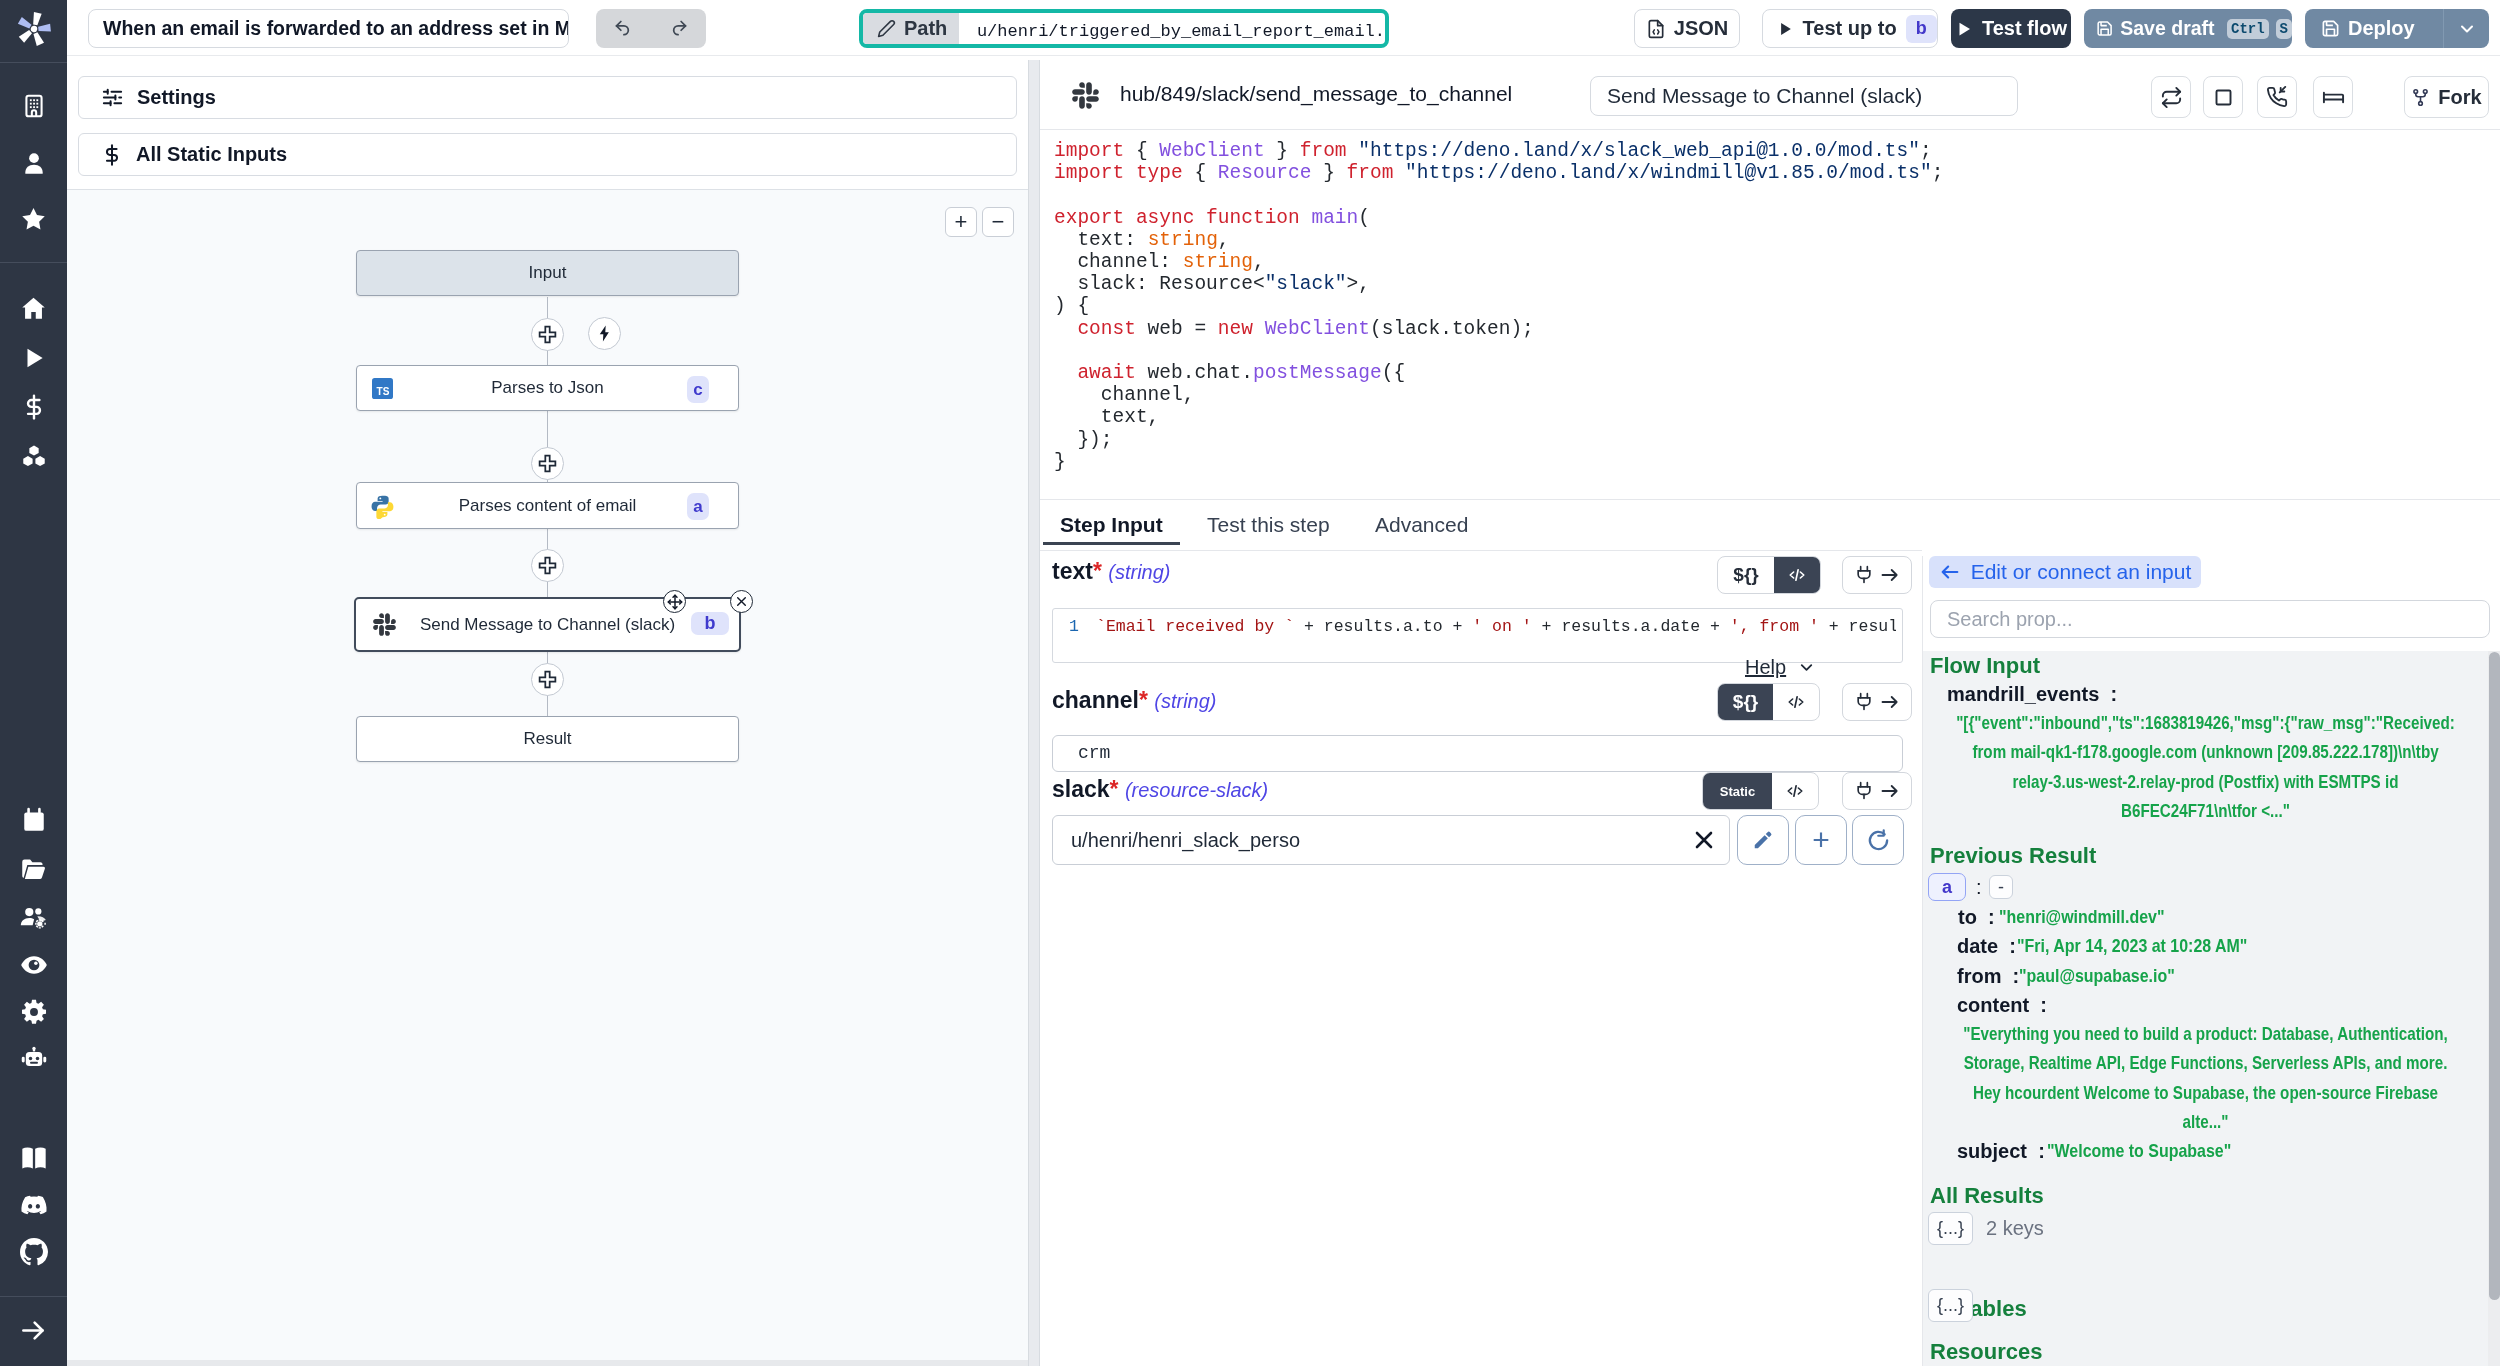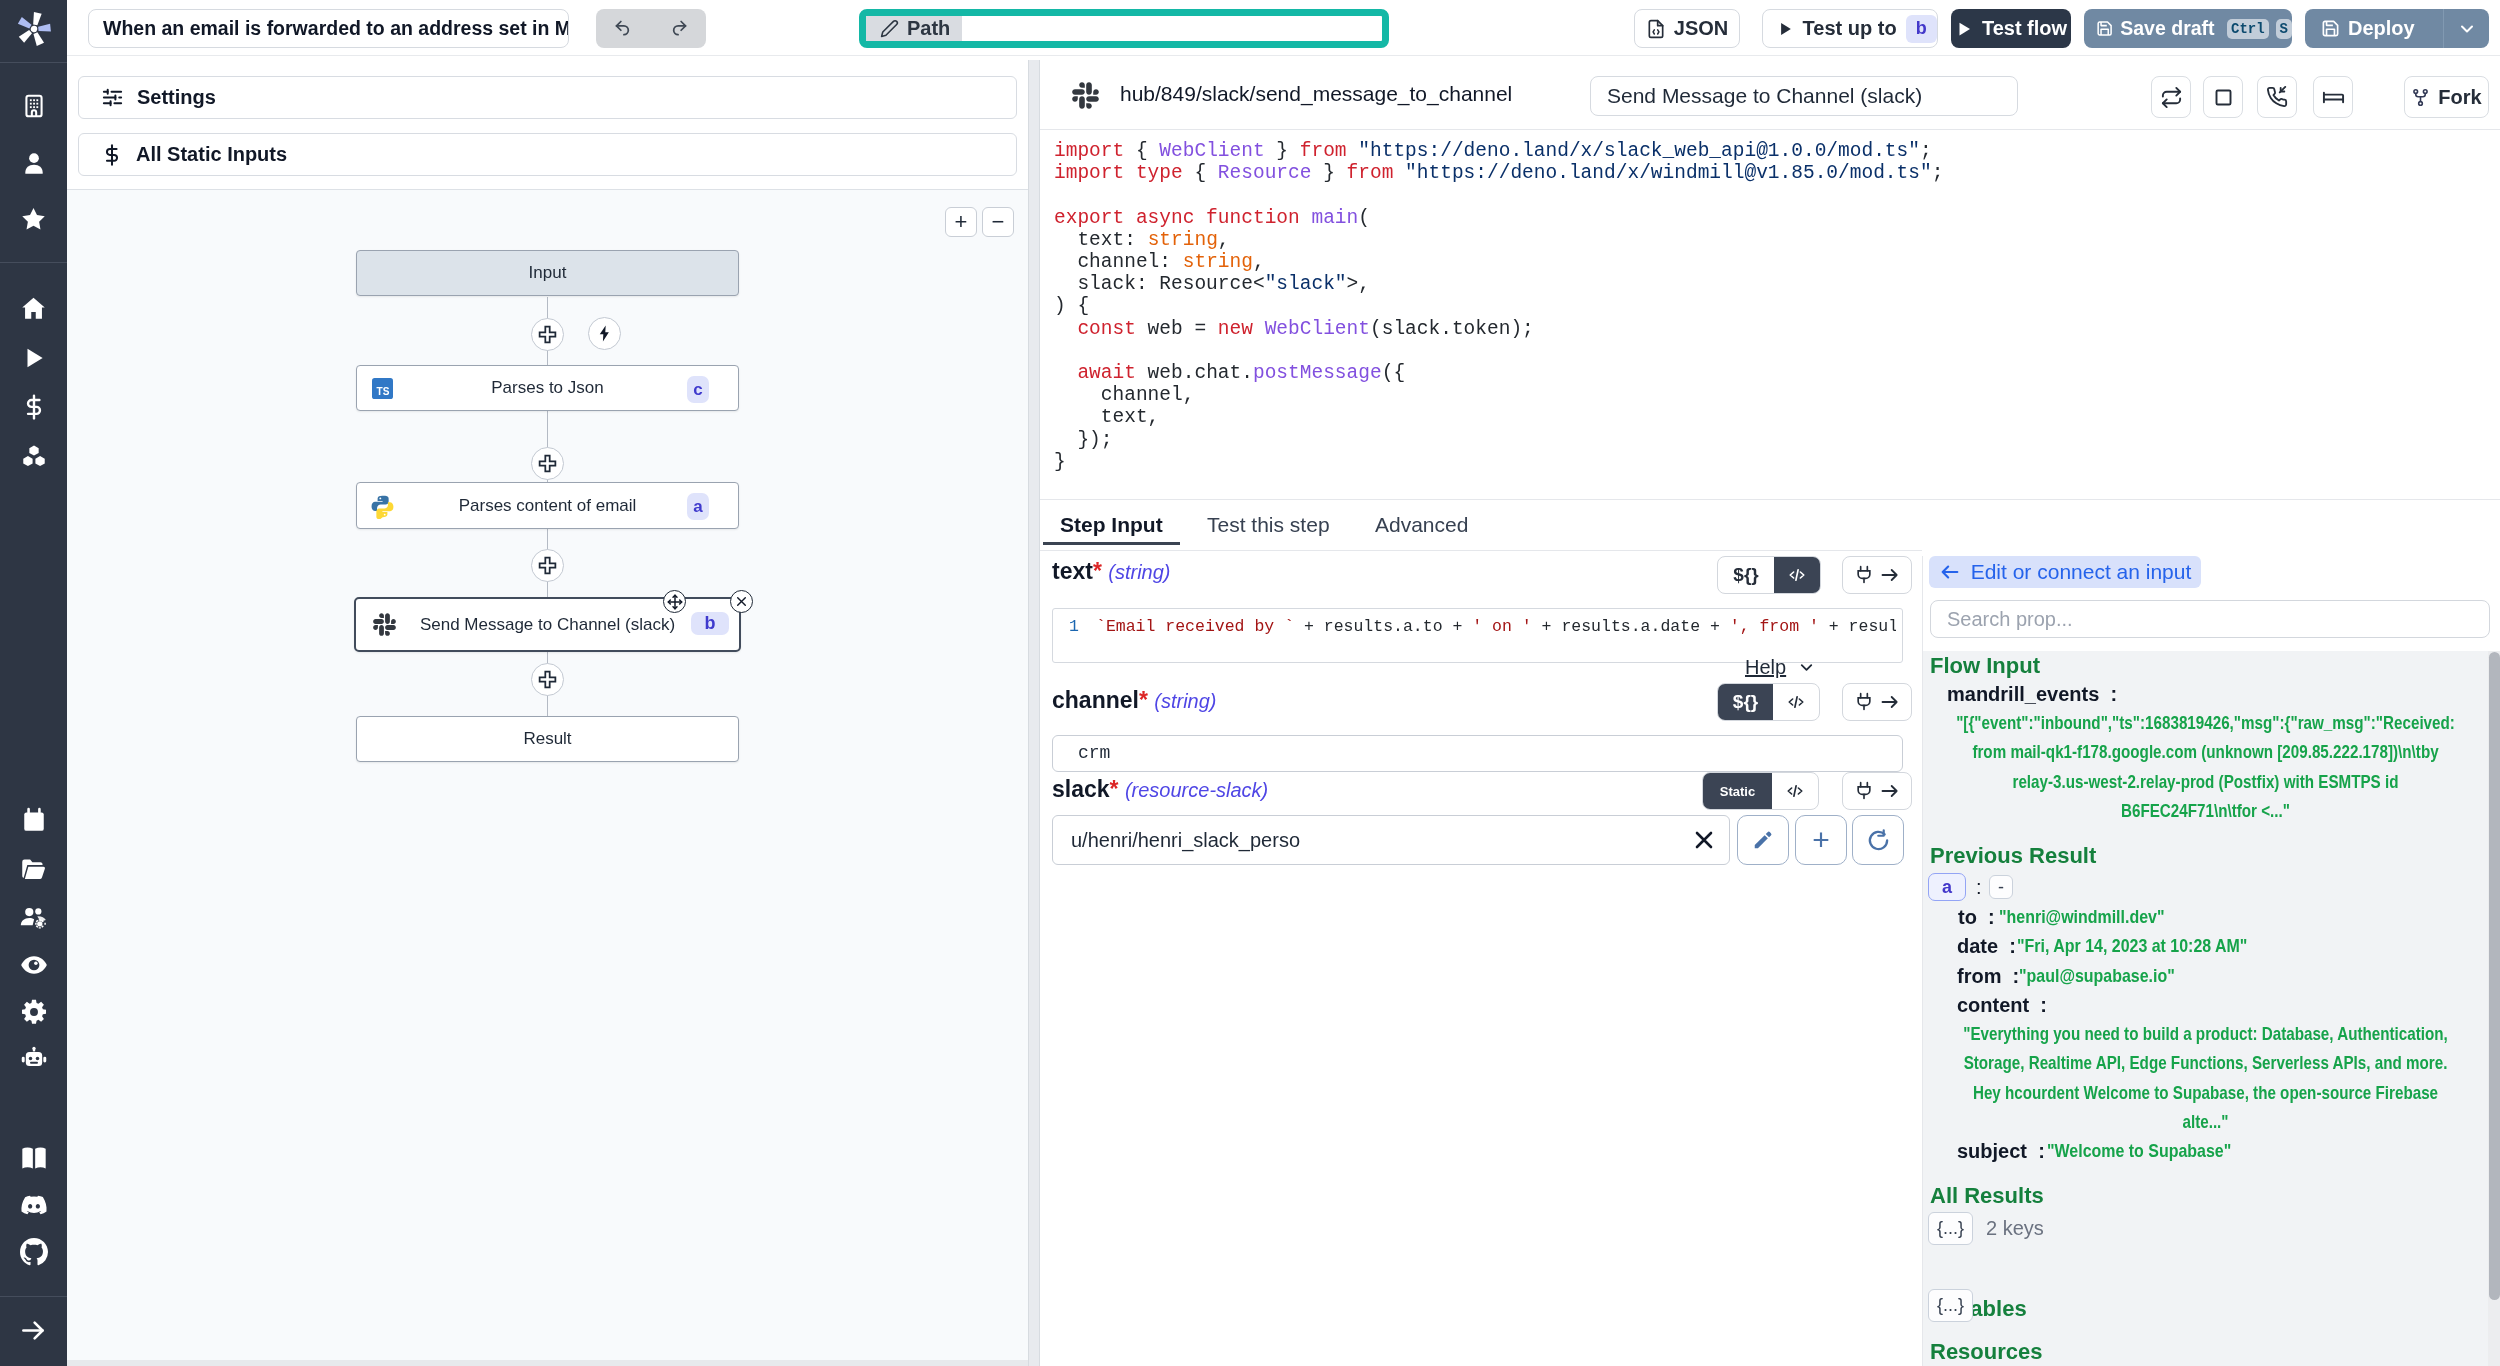--- a/index.html
+++ b/index.html
@@ -12,21 +12,21 @@
 
 #sidebar { left:0; top:0; width:67px; height:1366px; background:#2e3644; }
 #sidebar .icon { position:absolute; left:0; width:67px; display:flex; justify-content:center; color:#fff; }
 #sidebar .hr { position:absolute; left:0; width:67px; border-top:1px solid #454d5c; }
 
 
 #topbar { left:67px; top:0; width:2433px; height:56px; background:#fff; border-bottom:1px solid #e8eaed; }
 .tb-input { position:absolute; border:1px solid #d6dae0; border-radius:8px; background:#fff; }
 #flowname { left:21px; top:9px; width:481px; height:39px; font-weight:bold; font-size:19.5px; color:#111827; line-height:37px; padding-left:14px; white-space:nowrap; overflow:hidden; }
 #undoredo { left:529px; top:9px; width:110px; height:39px; background:#d5d7da; border-radius:8px; display:flex; align-items:center; justify-content:space-around; color:#3f4854; }
-#pathwrap { left:792px; top:9px; width:530px; height:39px; border:7px solid #14b8a6; border-radius:8px; display:flex; overflow:hidden;text-align:right; }
+#pathwrap { left:792px; top:9px; width:530px; height:39px; border:4px solid #14b8a6; border-radius:8px; display:flex; overflow:hidden;text-align:right; }
 #pathlabel { width:96px; background:#d9dce1; display:flex; align-items:center; gap:8px; padding-left:14px; font-weight:bold; font-size:20px; color:#2d3642; }
 #pathval { flex:1; font-family:"Liberation Mono", monospace; font-size:17px; color:#111827; line-height:37px; padding-left:11px; white-space:nowrap; }
 .btn { position:absolute; height:39px; top:9px; border-radius:8px; display:flex; align-items:center; font-size:20px; font-weight:bold; white-space:nowrap; }
 #b-json { left:1567px; width:106px; border:1px solid #d6dae0; background:#fff; color:#252d39; justify-content:center; gap:8px; }
 #b-testupto { left:1695px; width:176px; border:1px solid #d6dae0; background:#fff; color:#252d39; padding-left:14px; gap:9px; }
 #b-testupto .bb { background:#dfe3fb; color:#4338ca; border-radius:6px; width:34px; height:28px; display:flex;align-items:center;justify-content:center; font-size:18px; }
 #b-testflow { left:1884px; width:120px; background:#2c3748; color:#fff; justify-content:center; gap:9px; }
 #b-savedraft { left:2017px; width:208px; background:#7089a3; color:#fff; padding-left:12px; gap:7px; font-size:19.5px; }
 kbd { font-family:"Liberation Mono", monospace; font-size:14px; background:#c2cdd9; color:#0c4a6e; border-radius:5px; padding:2px 4px; }
 #b-deploy { left:2238px; width:184px; background:#7089a3; color:#fff; }
@@ -249,20 +249,21 @@
           <path d="M20 9h-8.5a5 5 0 0 0 0 10"></path>
         </svg>
     </div>
     <div id="pathwrap" class="abs">
       <div id="pathlabel">
         <svg width="19" height="19" viewBox="0 0 24 24" fill="none" stroke="#2d3642" stroke-width="2" stroke-linecap="round" stroke-linejoin="round">
             <path d="M17 3a2.8 2.8 0 1 1 4 4L7.5 20.5 2 22l1.5-5.5Z"></path>
           </svg>
         Path
       </div>
+      <div id="pathval">u/henri/triggered_by_email_report_email.</div>
     </div>
     <div id="b-json" class="btn">
       <svg width="20" height="20" viewBox="0 0 24 24" fill="none" stroke="#252d39" stroke-width="2" stroke-linecap="round" stroke-linejoin="round">
           <path d="M14 2H6a2 2 0 0 0-2 2v16a2 2 0 0 0 2 2h12a2 2 0 0 0 2-2V8Z"></path>
           <path d="M14 2v6h6"></path>
           <path d="m10 13-1.5 2.5L10 18" stroke-width="1.8"></path>
           <path d="m14 13 1.5 2.5L14 18" stroke-width="1.8"></path>
         </svg>
       JSON
     </div>

